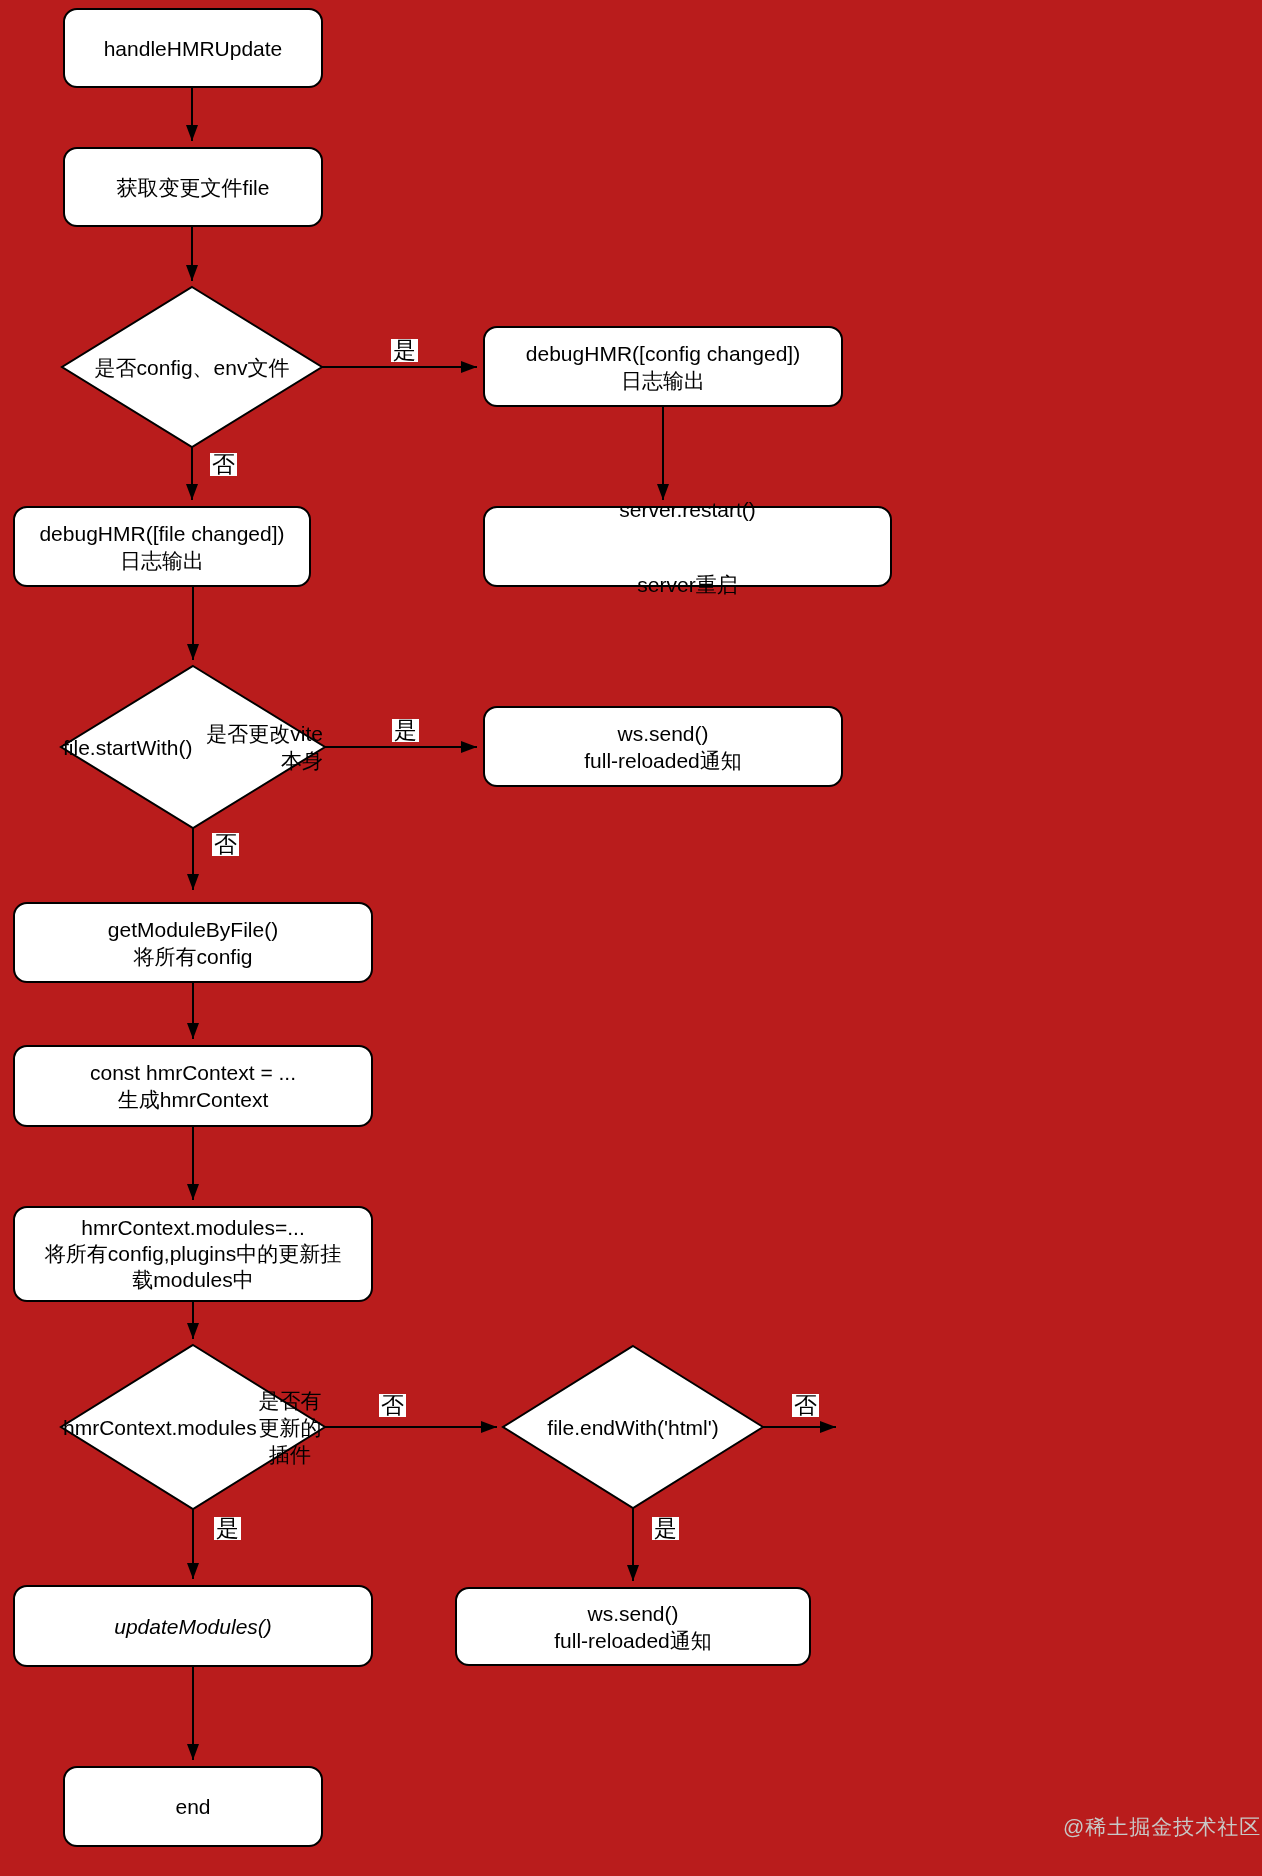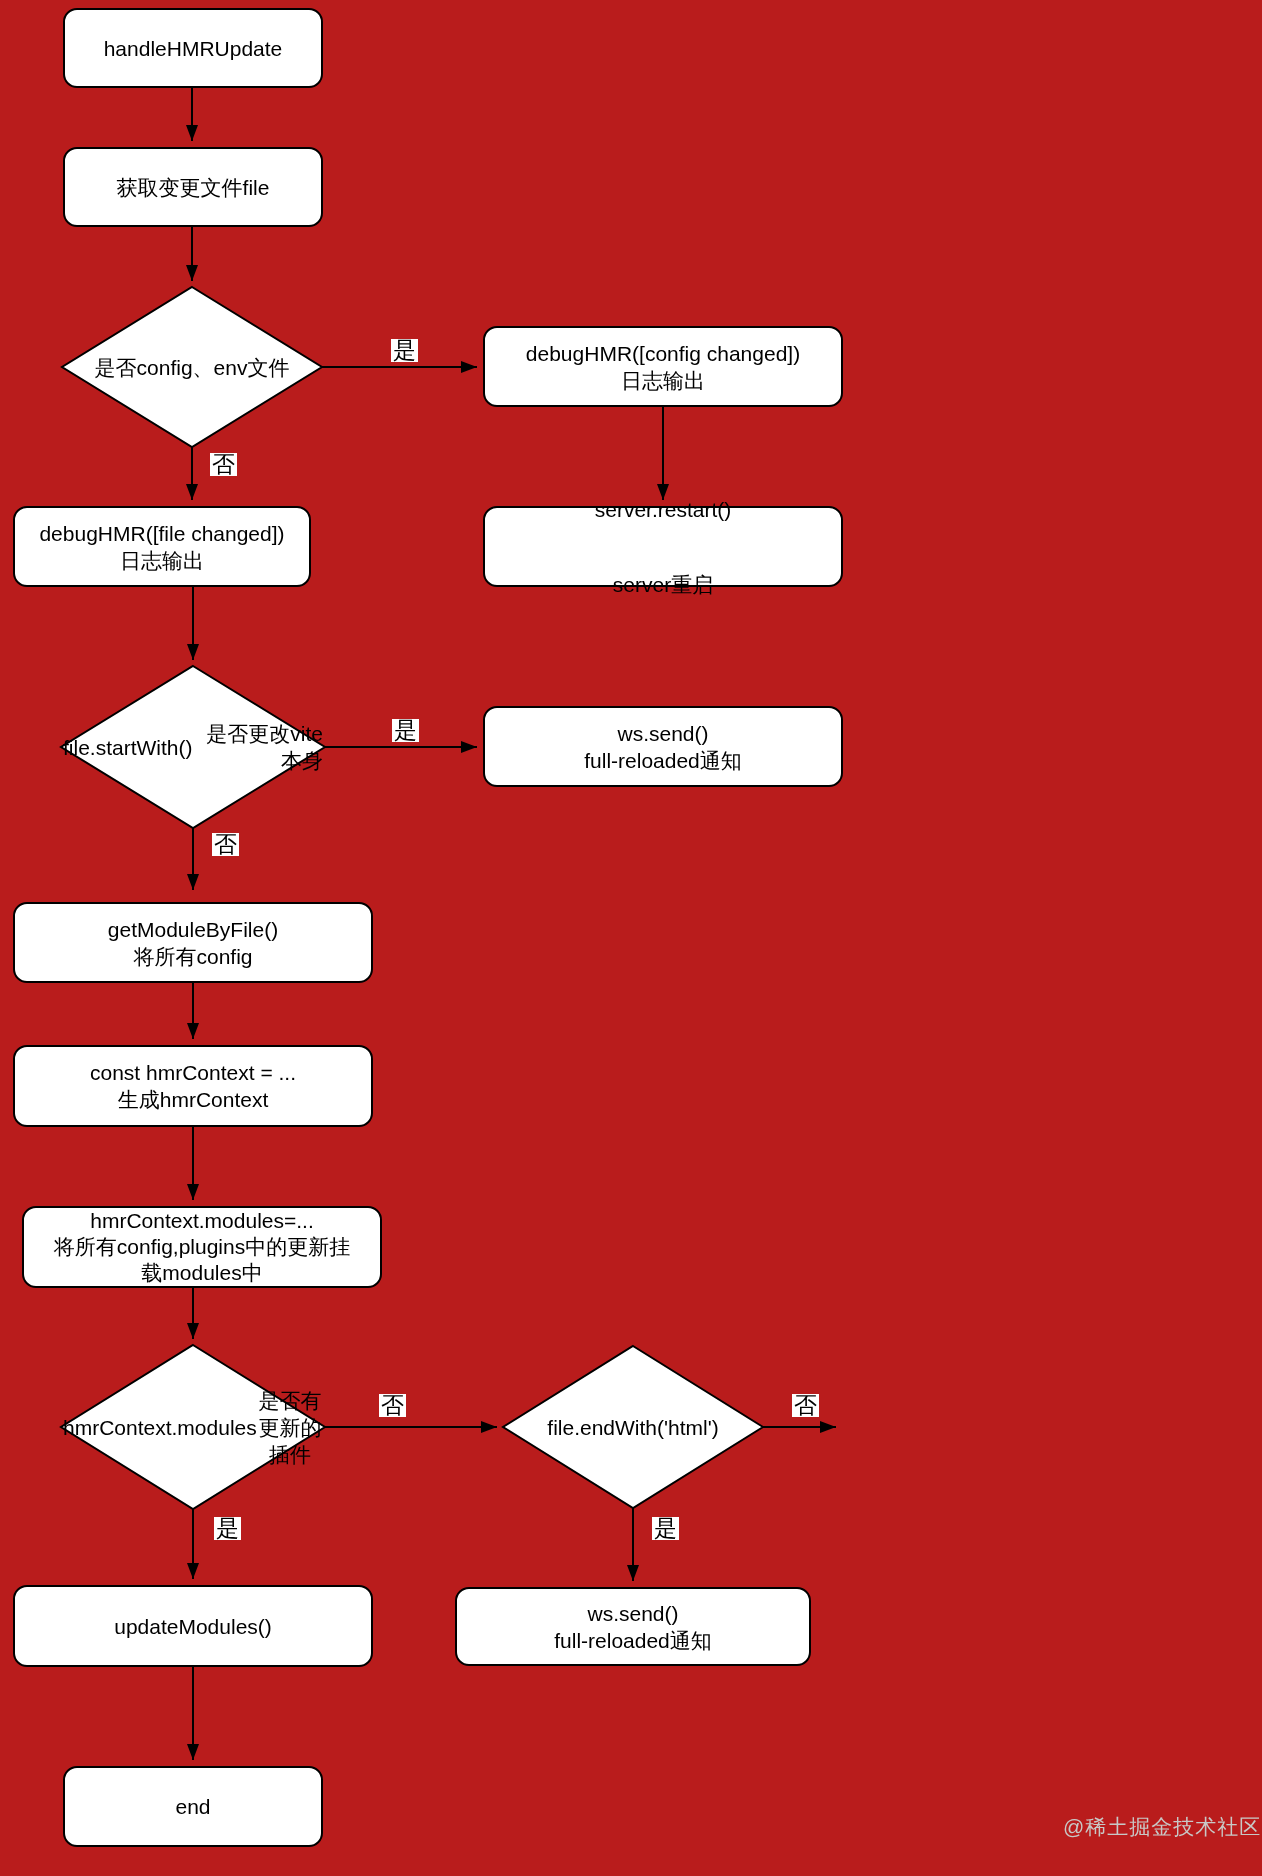--- a/index.html
+++ b/index.html
@@ -92,21 +92,21 @@
 
   <div class="node" style="left:63px;top:147px;width:260px;height:80px;">
     <div>获取变更文件file</div>
   </div>
 
   <div class="node" style="left:483px;top:326px;width:360px;height:81px;">
     <div>debugHMR([config changed])</div>
     <div>日志输出</div>
   </div>
 
-  <div class="node" style="left:483px;top:506px;width:360px;height:81px;gap:48px;">
+  <div class="node" style="left:483px;top:506px;width:409px;height:81px;gap:48px;">
     <div>server.restart()</div>
     <div>server重启</div>
   </div>
 
   <div class="node" style="left:13px;top:506px;width:298px;height:81px;">
     <div>debugHMR([file changed])</div>
     <div>日志输出</div>
   </div>
 
   <div class="node" style="left:483px;top:706px;width:360px;height:81px;">
@@ -117,28 +117,28 @@
   <div class="node" style="left:13px;top:902px;width:360px;height:81px;">
     <div>getModuleByFile()</div>
     <div>将所有config</div>
   </div>
 
   <div class="node" style="left:13px;top:1045px;width:360px;height:82px;">
     <div>const hmrContext = ...</div>
     <div>生成hmrContext</div>
   </div>
 
-  <div class="node" style="left:22px;top:1206px;width:360px;height:82px;line-height:26px;">
+  <div class="node" style="left:13px;top:1206px;width:360px;height:96px;line-height:26px;">
     <div>hmrContext.modules=...</div>
     <div>将所有config,plugins中的更新挂</div>
     <div>载modules中</div>
   </div>
 
 
-  <div class="node" style="left:13px;top:1585px;width:360px;height:82px;">
+  <div class="node" style="left:13px;top:1585px;width:360px;height:82px;font-style:italic;">
     <div>updateModules()</div>
   </div>
 
   <div class="node" style="left:455px;top:1587px;width:356px;height:79px;">
     <div>ws.send()</div>
     <div>full-reloaded通知</div>
   </div>
 
   <div class="node" style="left:63px;top:1766px;width:260px;height:81px;">
     <div>end</div>

